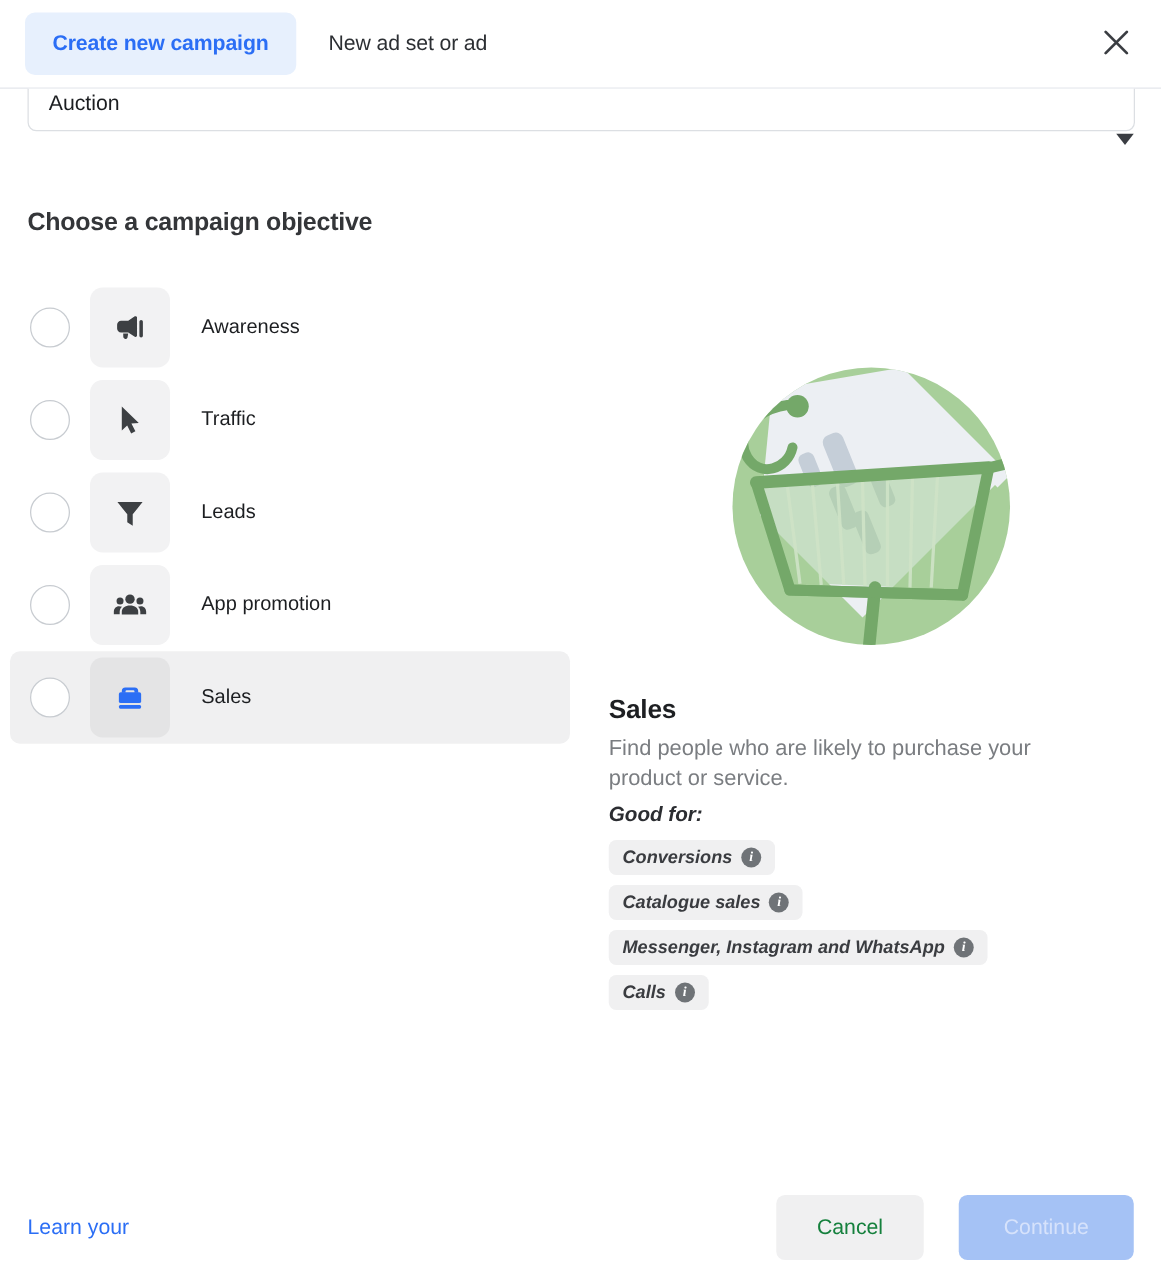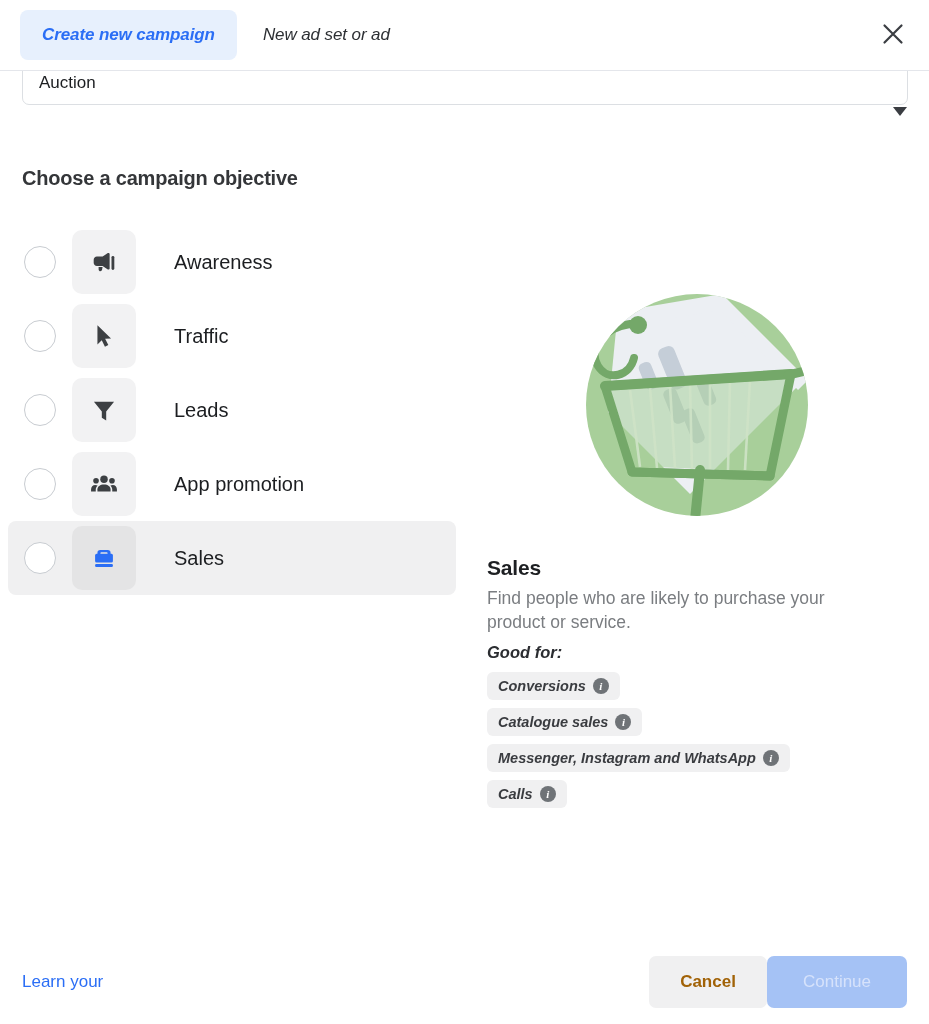--- a/index.html
+++ b/index.html
@@ -33,21 +33,20 @@
     height: 50px;
     display: flex;
     align-items: center;
     padding: 16px 22px;
     border-radius: 8px;
     font-size: 17px;
     font-weight: bold;
     letter-spacing: -0.1px;
     white-space: nowrap;
     cursor: pointer;
-    font-style: italic;
   }
   .tab.active {
     background: #e7f0fd;
     color: #2b6ef5;
   }
   .tab.plain {
     color: #2c2f33;
     font-weight: normal;
     font-size: 17px;
     padding-left: 26px;
@@ -139,22 +138,22 @@
     border-radius: 10px;
     background: #f2f2f3;
     margin-left: 16px;
     flex: 0 0 64px;
     display: flex;
     align-items: center;
     justify-content: center;
   }
   .objective-row.selected .tile { background: #e4e4e5; }
   .objective-label {
-    margin-left: 38px;
-    font-size: 20px;
+    margin-left: 25px;
+    font-size: 16px;
     color: #1c1e21;
   }
   .tile svg { display: block; }
 
   
   .detail {
     position: absolute;
     left: 487px; top: 154px;
     width: 420px;
   }
@@ -237,23 +236,23 @@
     border-radius: 7px;
     border: none;
     font-size: 17px;
     font-weight: bold;
     font-family: "Liberation Sans", sans-serif;
     cursor: pointer;
     padding: 0 20px;
   }
   .btn-cancel {
     background: #f0f0f1;
-    color: #a16207;
-    font-weight: bold;
-    margin-right: 0;
+    color: #15803d;
+    font-weight: normal;
+    margin-right: 28px;
   }
   .btn-continue {
     background: #a5c2f5;
     color: #d6e2fb;
     font-weight: normal;
     cursor: default;
     min-width: 140px;
   }
 </style>
 </head>

